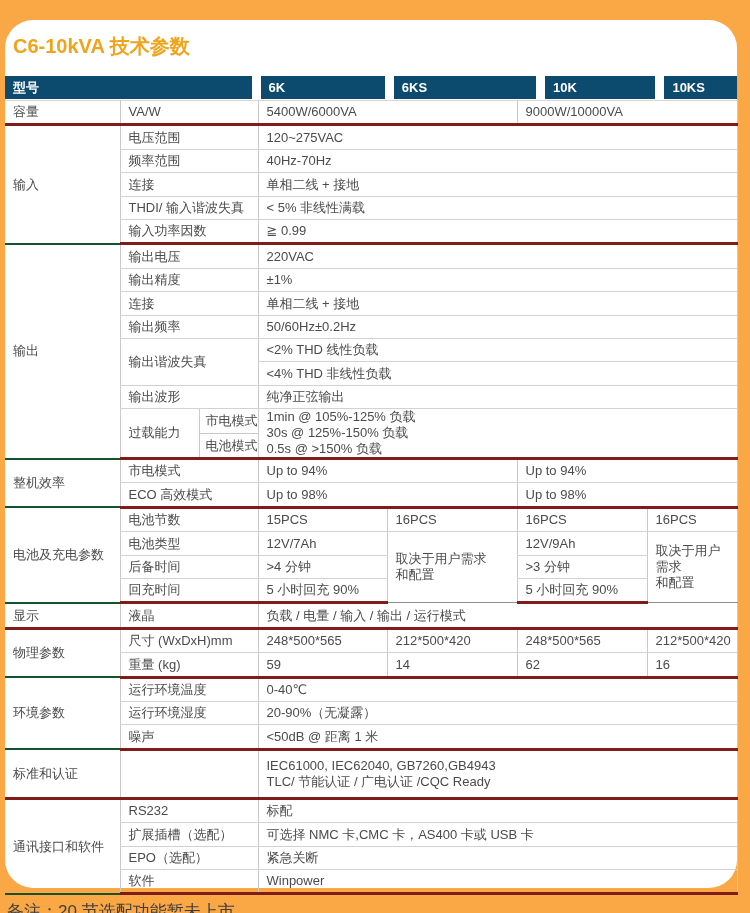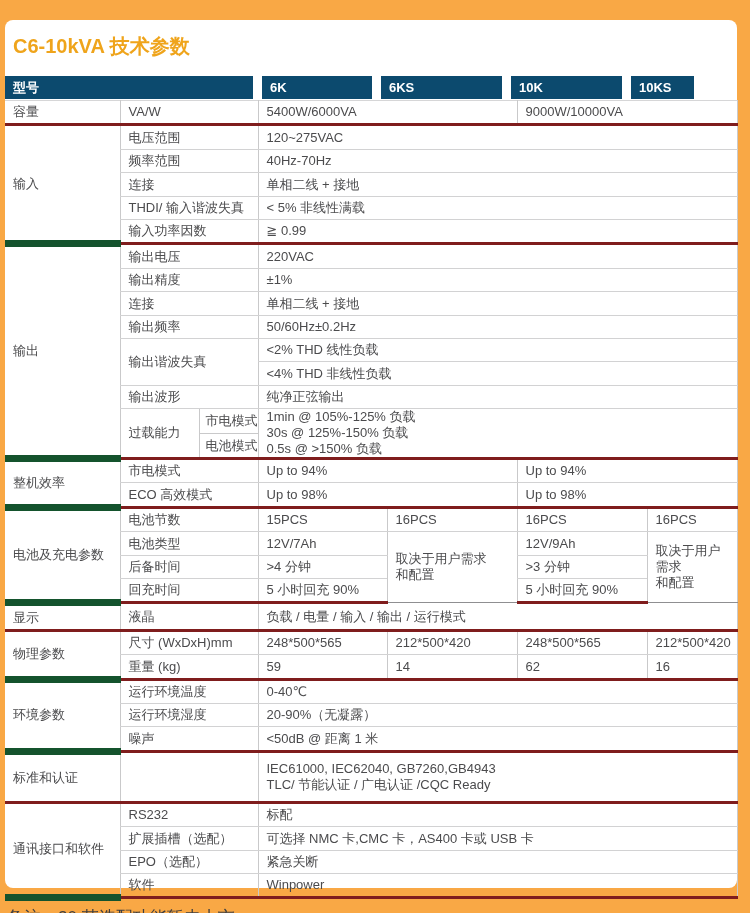--- a/index.html
+++ b/index.html
@@ -3,49 +3,49 @@
 <meta charset="utf-8">
 <style>
   html,body{margin:0;padding:0;}
   body{
     width:750px;height:913px;overflow:hidden;position:relative;
     background:#F9A845;
     font-family:"Liberation Sans","DejaVu Sans",sans-serif;
   }
   .card{
     position:absolute;left:5px;top:20px;width:732px;height:868px;
-    background:#ffffff;border-radius:8px;box-sizing:border-box;
+    background:#ffffff;border-radius:28px;box-sizing:border-box;
   }
   .title{
     margin:0;padding:14px 0 0 8px;
     font-size:20px;font-weight:bold;color:#EFA41B;line-height:24px;
   }
   .thead{display:flex;margin-top:18px;height:23px;}
   .th{
     background:#0c4a6e;color:#ffffff;font-size:13px;font-weight:bold;
     display:flex;align-items:center;padding-left:8px;
     box-sizing:border-box;margin-right:9px;
   }
   .th-model{width:248px;}
-  .th-c1{width:110px;}
-  .th-c2{width:121px;}
+  .th-c1{width:125px;}
+  .th-c2{width:143px;}
   .th-c3{width:111px;}
-  .th-c4{width:63px;margin-right:0;}
+  .th-c4{width:73px;margin-right:0;}
   table.spec{
     width:732px;table-layout:fixed;border-collapse:collapse;margin-top:1px;
     border-top:1px solid #D6D6D7;border-right:1px solid #CACACB;
   }
   td{
     font-size:13px;color:#4B4B4D;height:22.4px;line-height:1.2;
     padding:0 4px 0 8px;vertical-align:middle;
     border-bottom:1px solid #D2D2D3;
     overflow:hidden;white-space:nowrap;
   }
   tr.send > td{border-bottom:3px solid #7f1d1d;}
-  td.cat{border-bottom:7px solid #14532d;}
+  td.cat{border-bottom:2px solid #14532d;}
   td.be{border-bottom:1px solid #8F8F91;}
   .bl{border-left:1px solid #C9C9CA;}
   .ml{white-space:pre-line;line-height:16px;}
   td.ovc{padding:0;height:48px;}
   .ov{display:flex;height:48px;font-family:Liberation Serif, serif;}
   .ov-l{width:79px;display:flex;align-items:center;padding-left:8px;box-sizing:border-box;}
   .ov-r{flex:1;border-left:1px solid #C9C9CA;display:flex;flex-direction:column;}
   .ov-m{flex:1;display:flex;align-items:center;padding-left:6px;}
   .ov-m.first{border-bottom:1px solid #C9C9CA;}
   td.tall{height:46px;}

